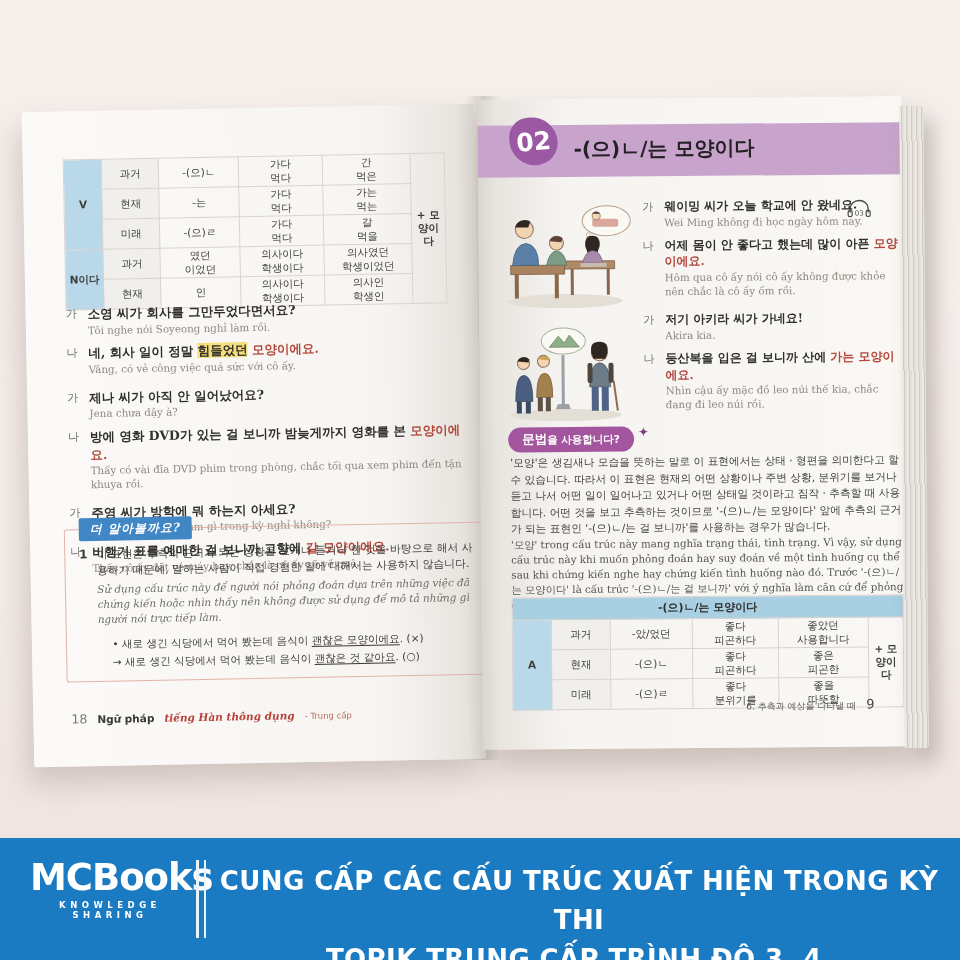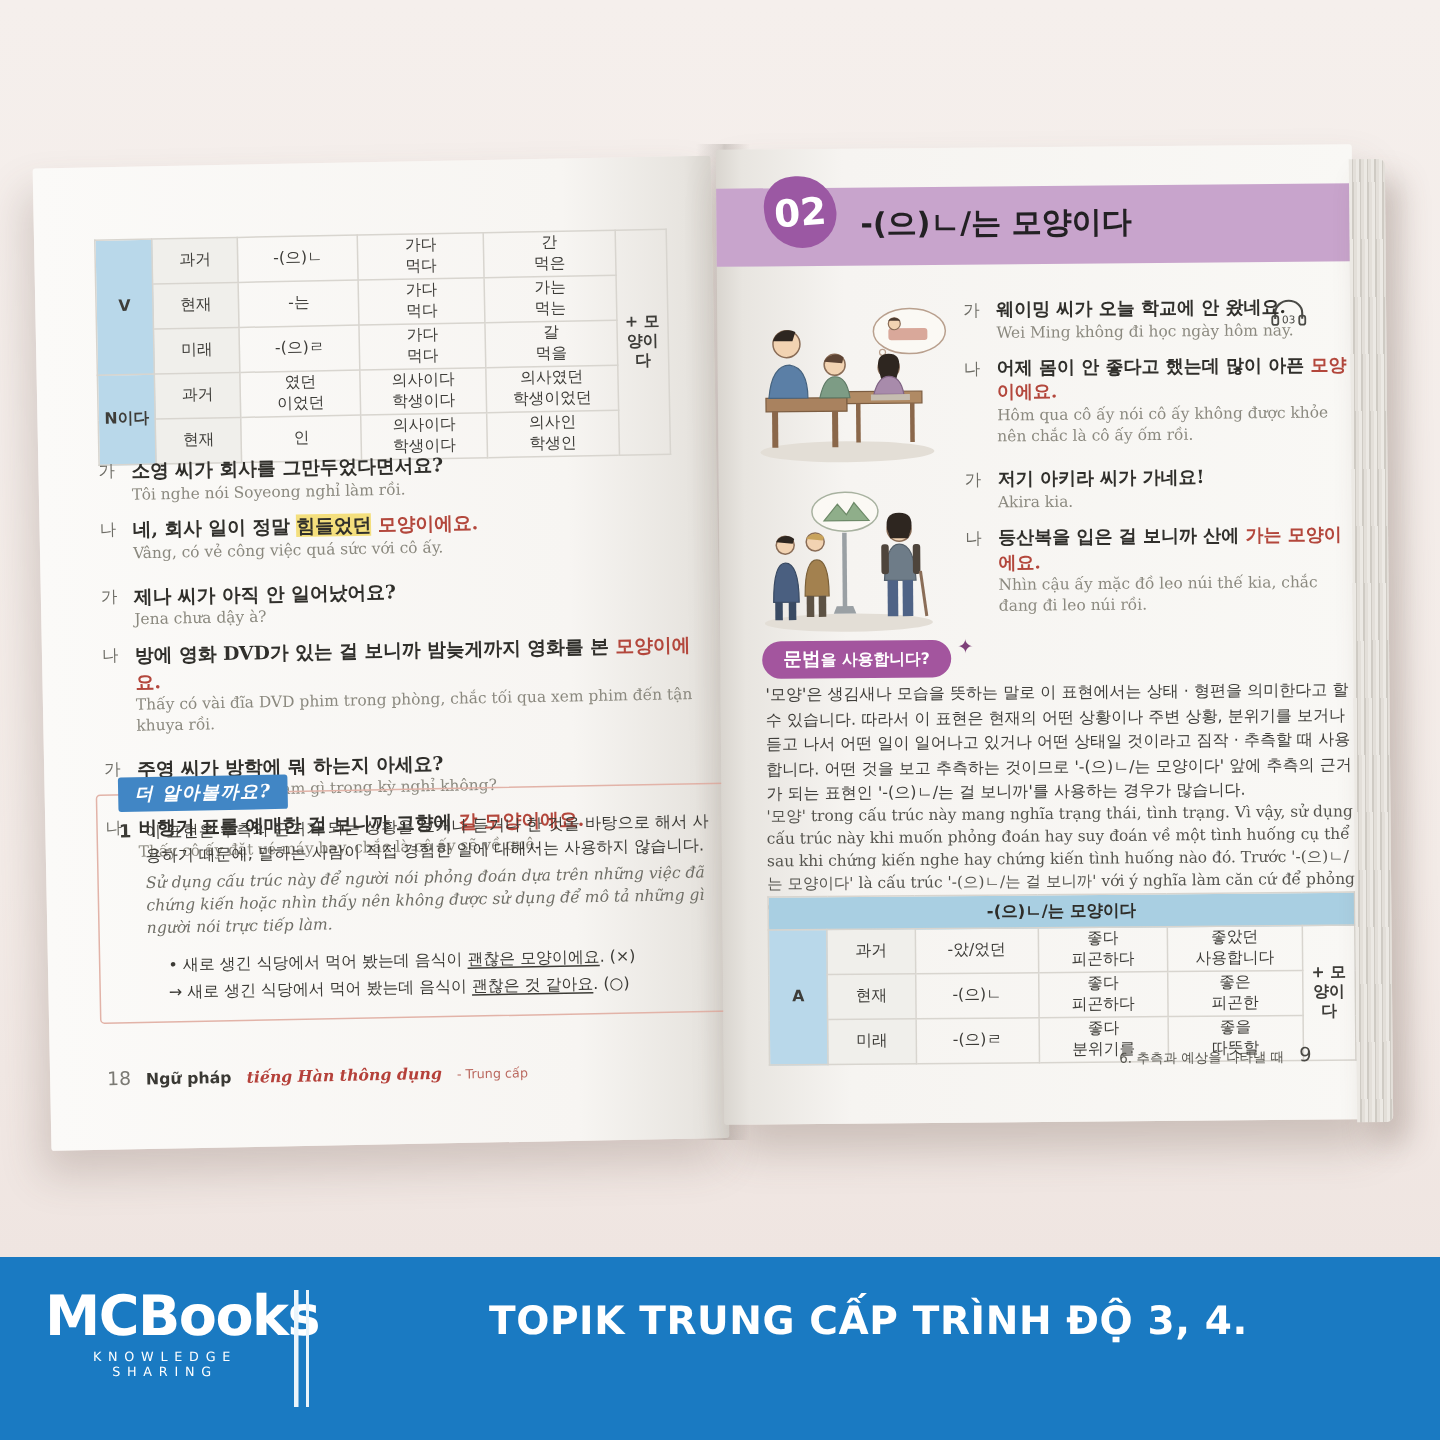--- a/index.html
+++ b/index.html
@@ -87,21 +87,21 @@
       font-family:"DejaVu Serif","Liberation Serif",serif;font-size:10.3px;color:#55544e;line-height:1.45;}
   .r-table{position:absolute;left:30px;top:498px;width:392px;}
   .r-footer{position:absolute;right:32px;top:600px;display:flex;align-items:baseline;gap:10px;}
   .chap{font-size:9px;color:#57564f;}
   .pgno-r{font-size:13px;color:#4a4945;}
 
   
   .banner{position:absolute;left:0;top:838px;width:960px;height:122px;background:#1a7ac2;}
   .logo{position:absolute;left:30px;top:20px;width:160px;text-align:center;color:#fff;}
   .logo-main{font-size:37px;font-weight:800;letter-spacing:-1px;line-height:40px;}
-  .logo-sub{font-size:8.5px;font-weight:400;letter-spacing:4.5px;margin-top:2px;}
+  .logo-sub{font-size:8.5px;font-weight:700;letter-spacing:4.5px;margin-top:2px;}
   .sep{position:absolute;left:196px;top:22px;height:78px;display:flex;gap:5px;}
   .sep i{display:block;width:2.5px;height:100%;background:#eaf4fb;}
   .headline{position:absolute;left:218px;top:24px;width:722px;text-align:center;color:#fff;
       font-weight:700;font-size:26px;line-height:39px;letter-spacing:.4px;}
 </style>
 </head>
 <body>
 
 <div class="photo">
   <div class="book">
@@ -456,15 +456,16 @@
 <div class="banner">
   <div class="logo">
     <div class="logo-main">MCBooks</div>
     <div class="logo-sub">KNOWLEDGE SHARING</div>
   </div>
   <div class="sep">
       <i></i>
       <i></i>
     </div>
   <div class="headline">
+    <div>CUNG CẤP CÁC  CẤU TRÚC XUẤT HIỆN TRONG KỲ THI</div>
     <div>TOPIK TRUNG CẤP TRÌNH ĐỘ 3, 4.</div>
   </div>
 </div>
 
 </body></html>

